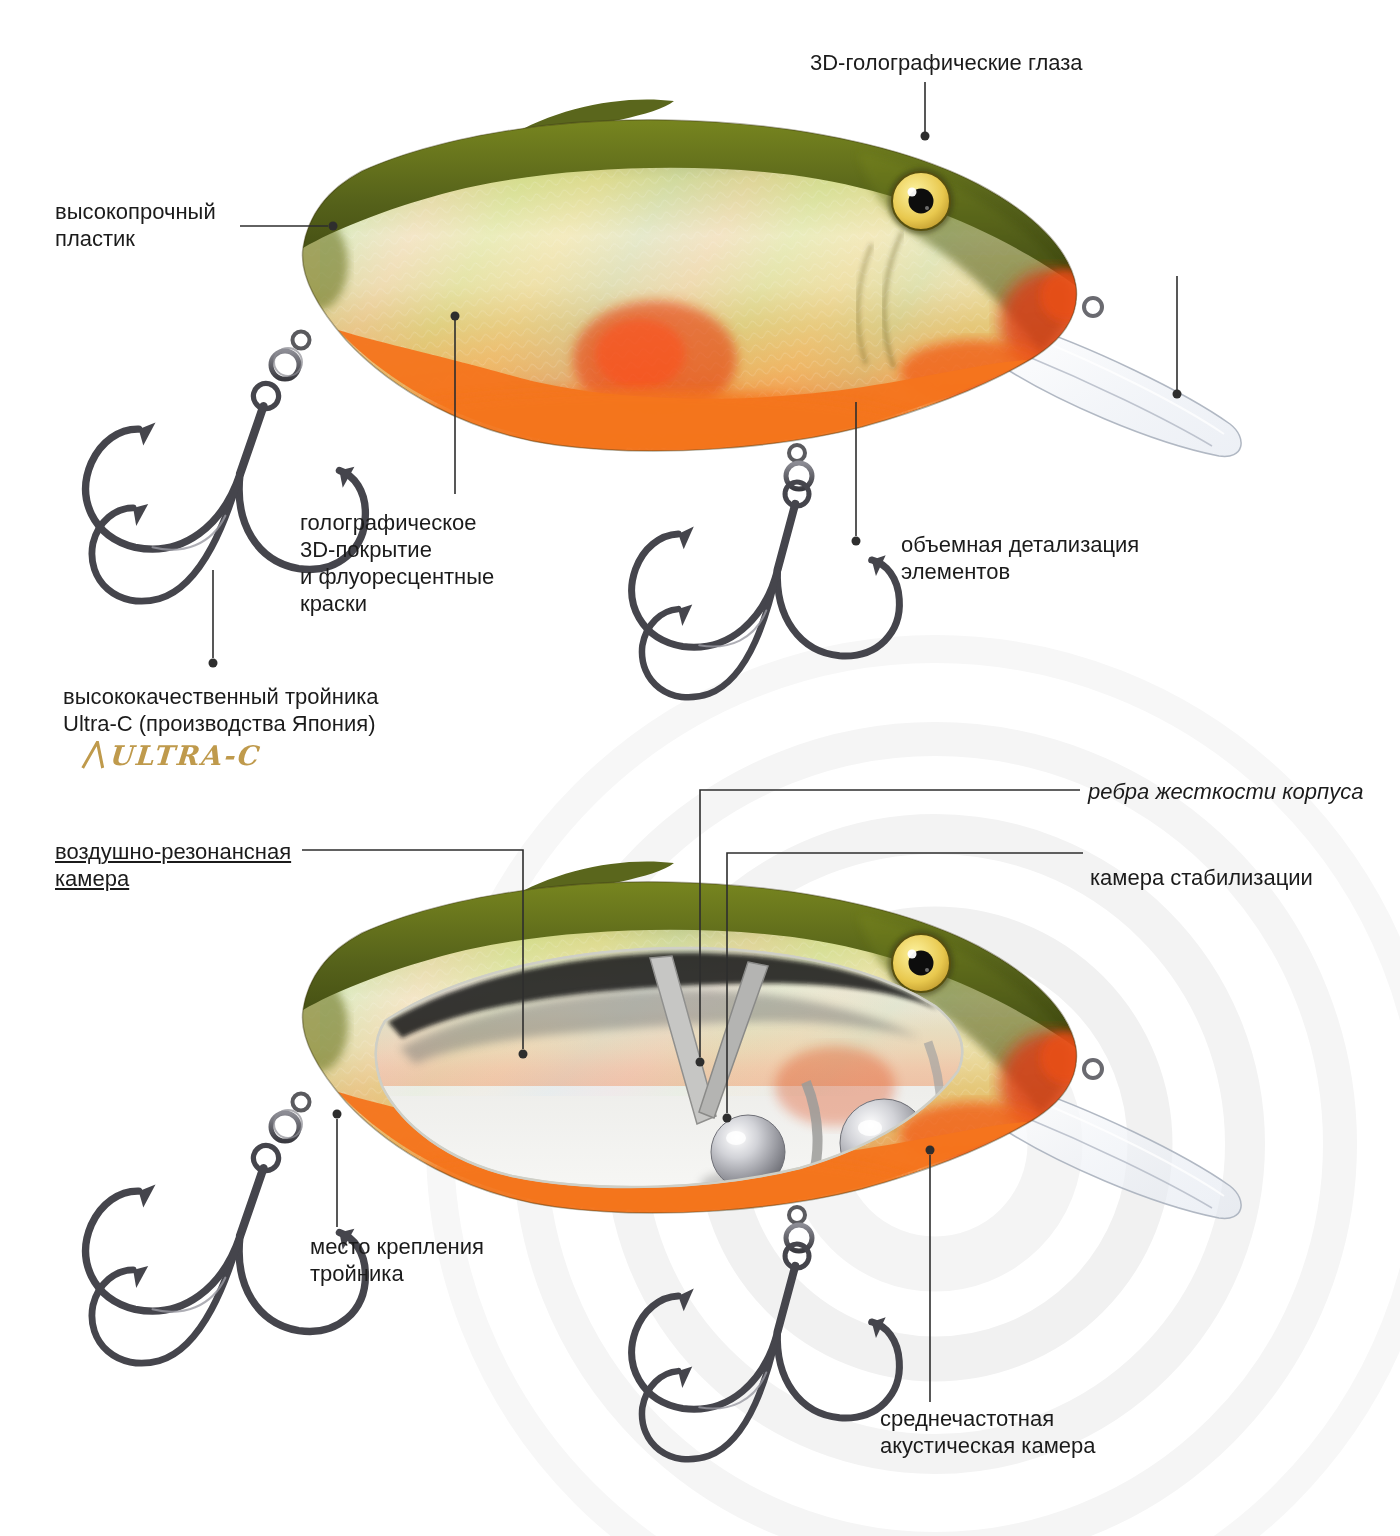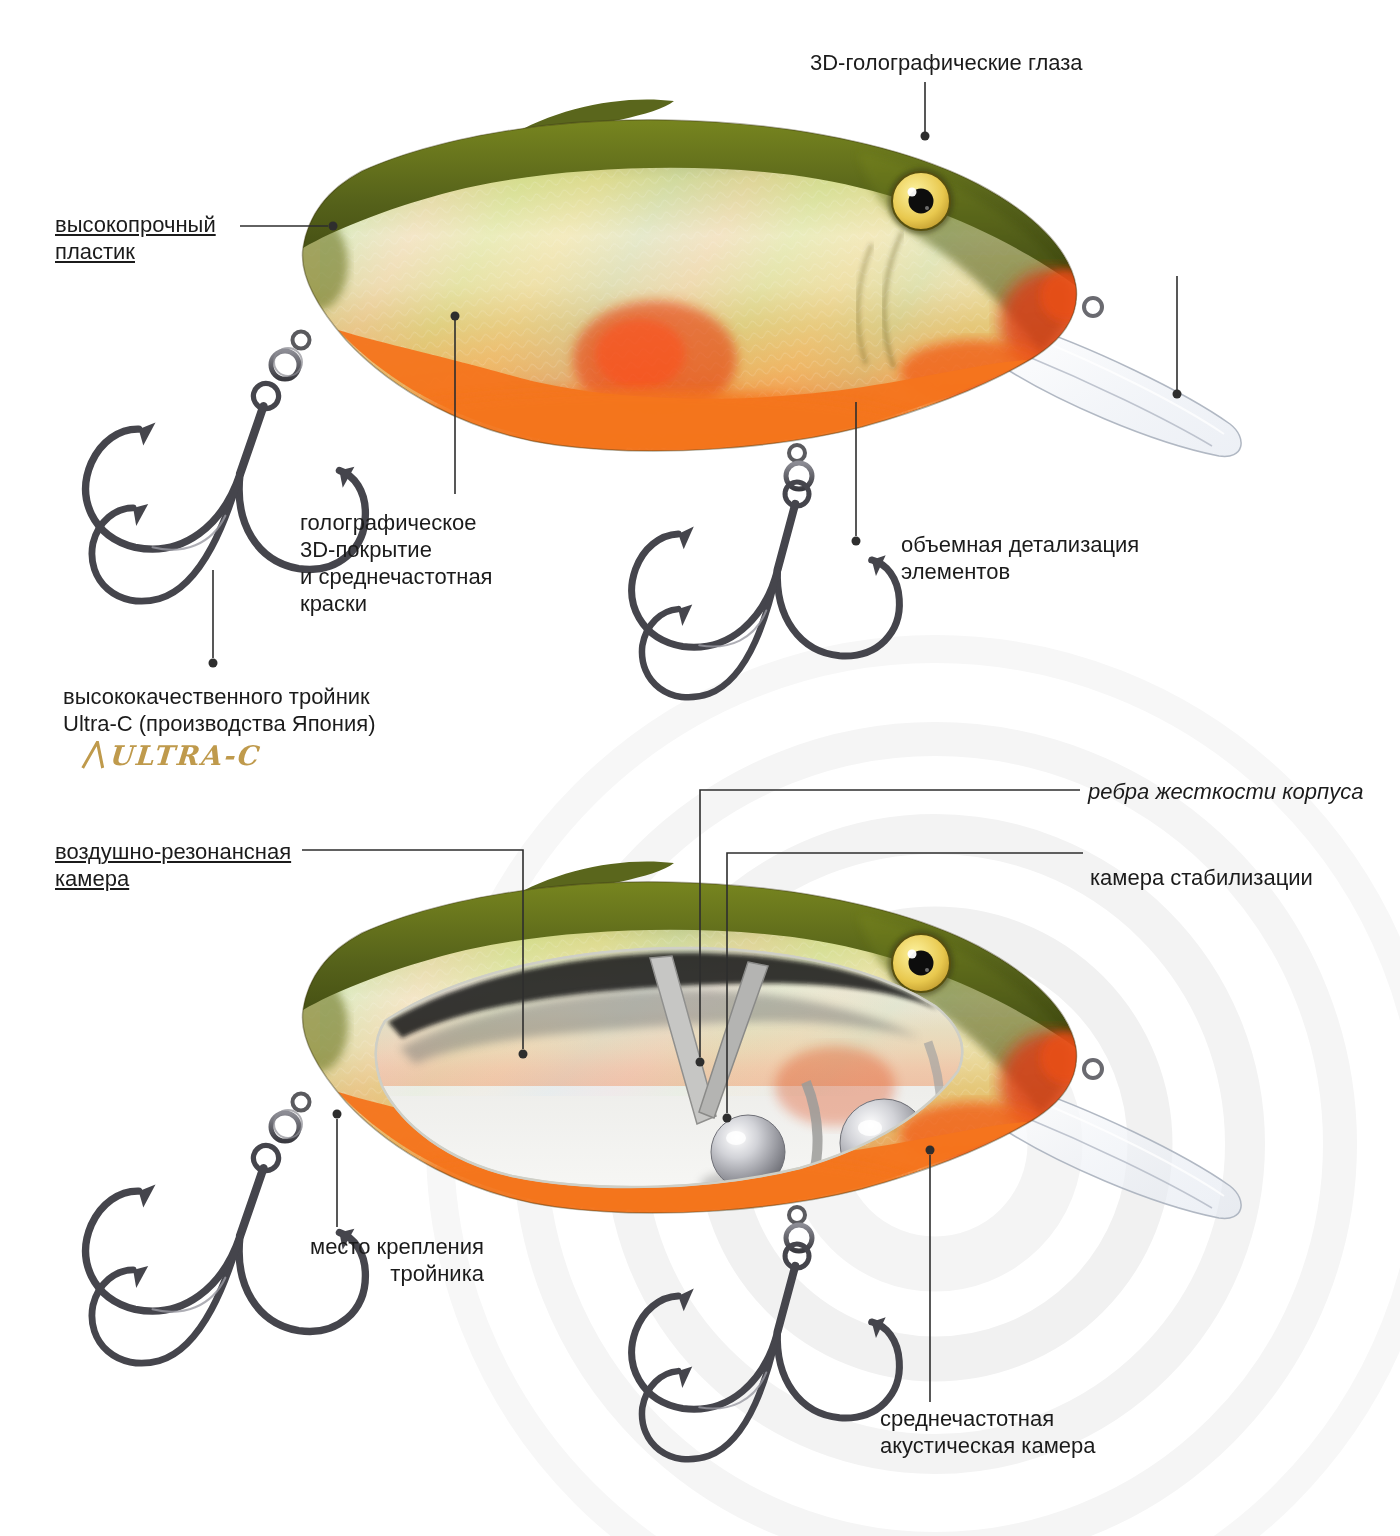--- a/index.html
+++ b/index.html
@@ -8,29 +8,29 @@
     font-family:"Liberation Sans","DejaVu Sans",sans-serif;
     margin-top:24px;
   }
   #diagram-svg{position:absolute;left:0;top:0;}
   .callout{
     position:absolute;
     font-size:22px;line-height:27px;color:#1b1b1b;
     white-space:pre-line;
   }
   #label-eyes{left:810px;top:25px;}
-  #label-plastic{left:55px;top:187px;text-decoration:underline;}
+  #label-plastic{left:55px;top:174px;}
   #label-lip{left:1122px;top:174px;}
   #label-holo{left:300px;top:485px;}
   #label-detail{left:901px;top:507px;}
   #label-treble{left:63px;top:659px;}
   #label-ribs{left:1088px;top:754px;font-style:italic;}
   #label-air{left:55px;top:814px;text-decoration:underline;}
   #label-stab{left:1090px;top:840px;}
-  #label-mount{left:310px;top:1209px;text-align:right;}
+  #label-mount{left:310px;top:1209px;}
   #label-acoustic{left:880px;top:1381px;}
   #logo{
     position:absolute;left:82px;top:716px;
     display:flex;align-items:flex-end;gap:5px;
     color:#bf9a4c;
     font-family:"DejaVu Serif","Liberation Serif",serif;
     font-style:italic;font-weight:bold;font-size:27px;letter-spacing:2px;
     transform:skewX(-6deg);
   }
   #logo .logo-mark{display:block;margin-bottom:2px;}
@@ -265,25 +265,25 @@
           <circle cx="930" cy="1126" r="4.5" stroke="none"></circle>
     </g>
   </g>
 </svg>
 
 <div class="callout" id="label-eyes">3D-голографические глаза</div>
 <div class="callout" id="label-plastic">высокопрочный
 пластик</div>
 <div class="callout" id="label-holo">голографическое
 3D-покрытие
-и среднечастотная
+и флуоресцентные
 краски</div>
 <div class="callout" id="label-detail">объемная детализация
 элементов</div>
-<div class="callout" id="label-treble">высококачественного тройник
+<div class="callout" id="label-treble">высококачественный тройника
 Ultra-C (производства Япония)</div>
 <div id="logo">
   <svg class="logo-mark" width="24" height="28" viewBox="0 0 24 28">
     <path d="M2,27 L14,1 L22,27" fill="none" stroke="#bf9a4c" stroke-width="3"></path>
   </svg>
   <span>ULTRA-C</span>
 </div>
 <div class="callout" id="label-ribs">ребра жесткости корпуса</div>
 <div class="callout" id="label-air">воздушно-резонансная
 камера</div>

